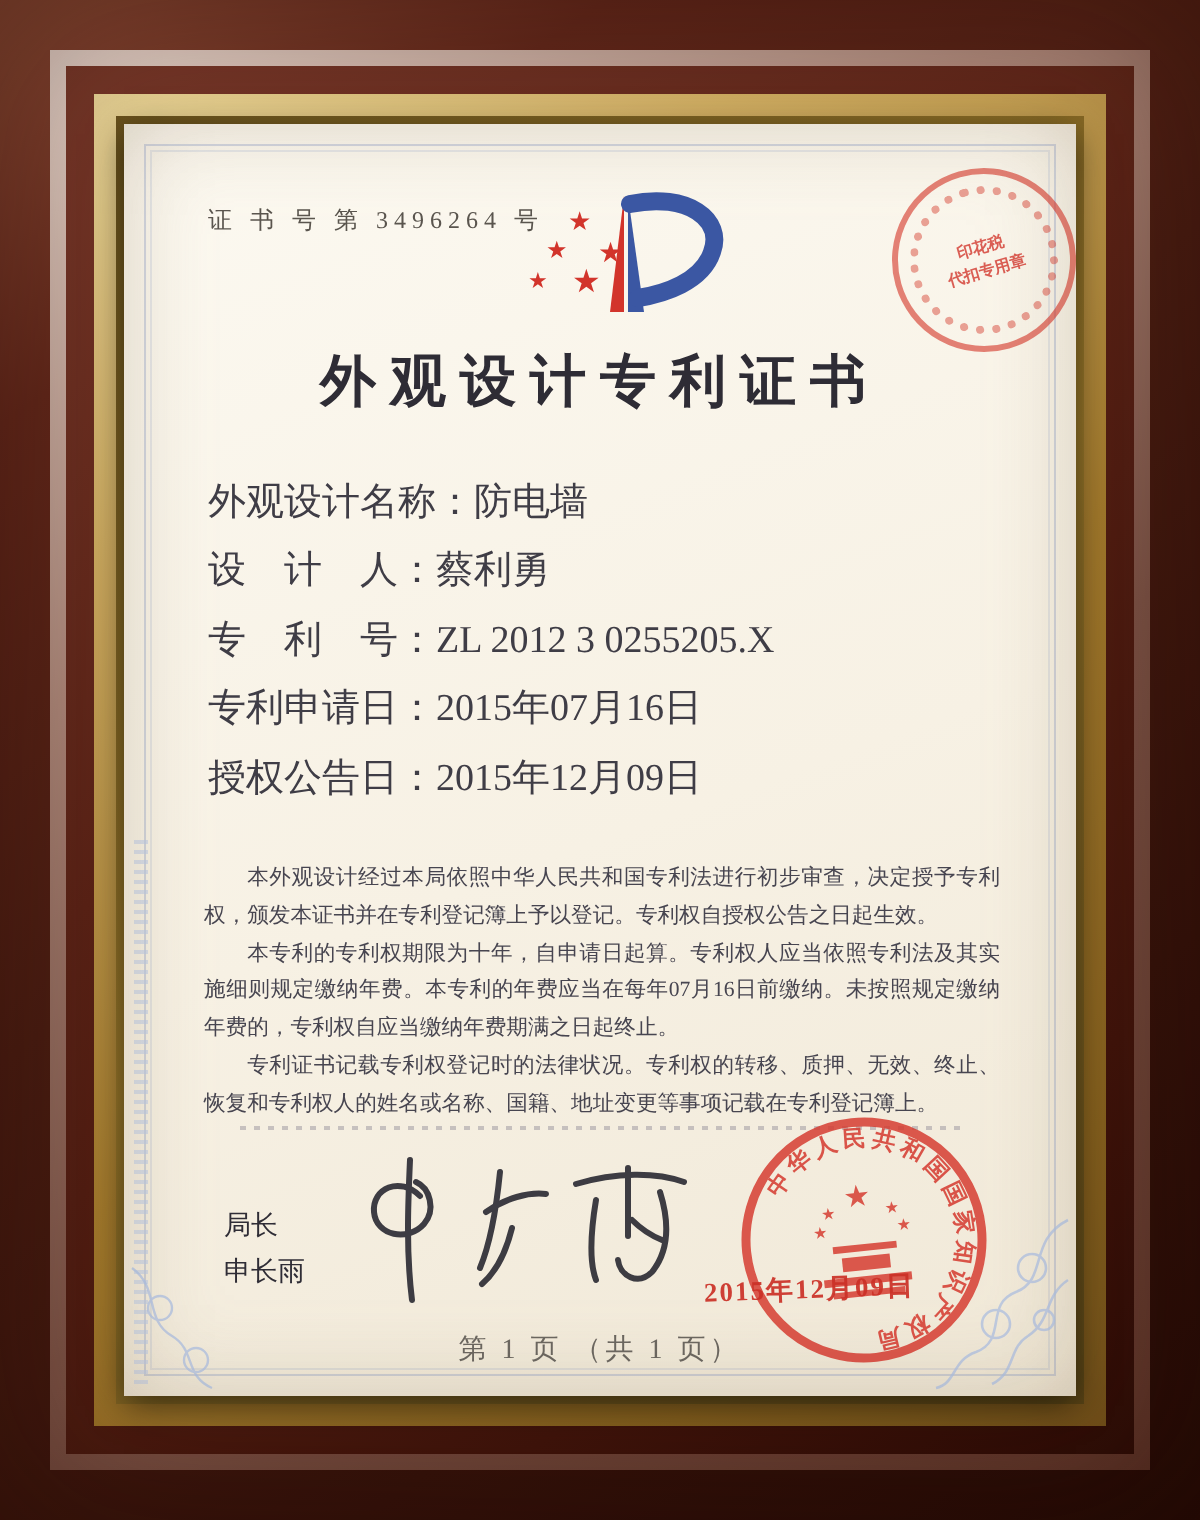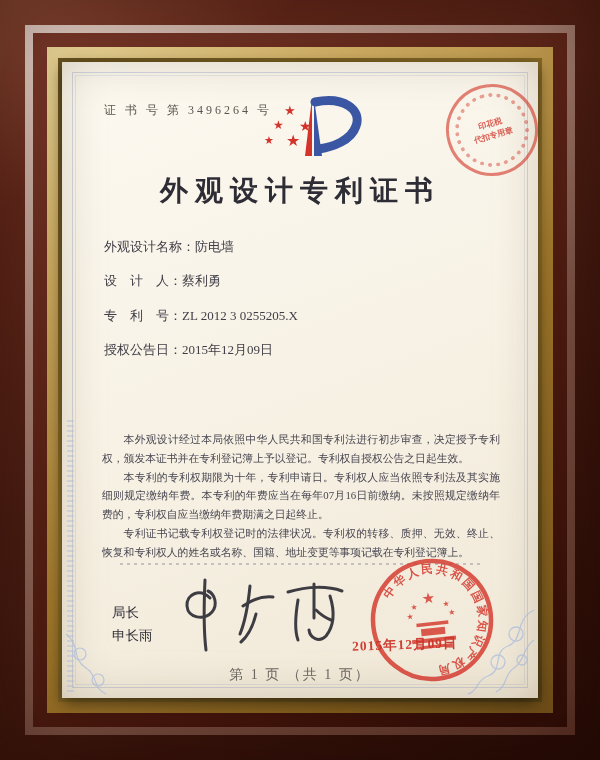--- a/index.html
+++ b/index.html
@@ -26,21 +26,21 @@
   .paper .inner-border2{position:absolute;inset:13px;border:1px solid rgba(120,140,190,.16);pointer-events:none;}
   .guilloche-strip{position:absolute;left:5px;top:355px;width:7px;height:275px;opacity:.55;
     background:repeating-linear-gradient(0deg,#b9c6e0 0 2px,transparent 2px 5px);}
   
   .cert-no{position:absolute;left:42px;top:40px;font-size:12px;letter-spacing:3px;color:#5a554e;}
   .logo{position:absolute;left:50%;top:32px;transform:translateX(calc(-50% + 12px));}
   .title{position:absolute;left:0;right:0;top:110px;text-align:center;
     font-size:28px;font-weight:700;letter-spacing:7px;color:#2e2c35;}
   
   .fields{position:absolute;left:42px;top:176px;right:40px;}
-  .frow{height:34.4px;font-size:13px;color:#3f3d46;white-space:nowrap;}
+  .frow{height:34.4px;font-size:19px;color:#3f3d46;white-space:nowrap;}
   .flabel{display:inline-block;}
   .fvalue{display:inline;}
   
   .paras{position:absolute;left:40px;right:38px;top:368px;font-size:10.8px;line-height:1.74;
     color:#474550;text-align:justify;}
   .paras p{margin:0;text-indent:2em;}
   .microprint{position:absolute;left:58px;right:58px;top:501px;height:2px;opacity:.5;
     background:repeating-linear-gradient(90deg,#97929c 0 3px,transparent 3px 7px);}
   
   .commish{position:absolute;left:50px;top:540px;font-size:13.5px;color:#2f2d36;line-height:1.7;}
@@ -95,27 +95,30 @@
       <div class="frow">
         <span class="flabel">外观设计名称：</span><span class="fvalue">防电墙</span>
       </div>
       <div class="frow">
         <span class="flabel">设　计　人：</span><span class="fvalue">蔡利勇</span>
       </div>
       <div class="frow">
         <span class="flabel">专　利　号：</span><span class="fvalue">ZL 2012 3 0255205.X</span>
       </div>
       <div class="frow">
+        <span class="flabel">专利申请日：</span><span class="fvalue">2015年07月16日</span>
+      </div>
+      <div class="frow">
         <span class="flabel">授权公告日：</span><span class="fvalue">2015年12月09日</span>
       </div>
     </div>
 
     <div class="paras">
       <p>本外观设计经过本局依照中华人民共和国专利法进行初步审查，决定授予专利权，颁发本证书并在专利登记簿上予以登记。专利权自授权公告之日起生效。</p>
-      <p>本专利的专利权期限为十年，专利申请日。专利权人应当依照专利法及其实施细则规定缴纳年费。本专利的年费应当在每年07月16日前缴纳。未按照规定缴纳年费的，专利权自应当缴纳年费期满之日起终止。</p>
+      <p>本专利的专利权期限为十年，自申请日起算。专利权人应当依照专利法及其实施细则规定缴纳年费。本专利的年费应当在每年07月16日前缴纳。未按照规定缴纳年费的，专利权自应当缴纳年费期满之日起终止。</p>
       <p>专利证书记载专利权登记时的法律状况。专利权的转移、质押、无效、终止、恢复和专利权人的姓名或名称、国籍、地址变更等事项记载在专利登记簿上。</p>
     </div>
 
     <div class="microprint"></div>
 
     <div class="commish">
       <div>局长</div>
       <div>申长雨</div>
     </div>
     <div class="sig">

